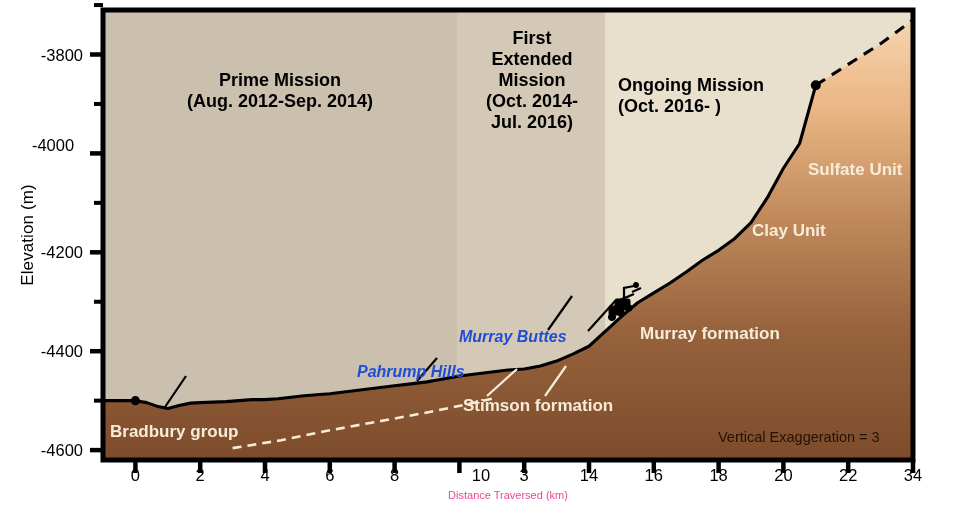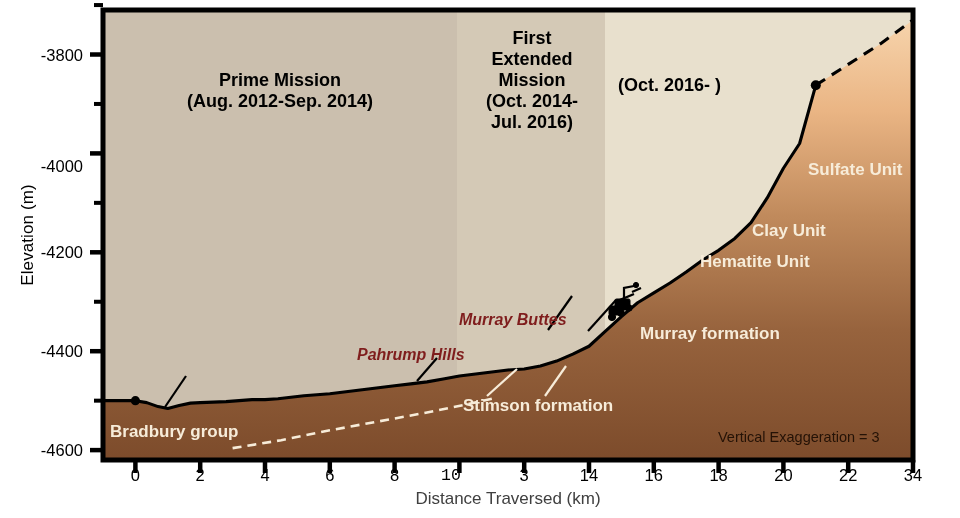--- a/index.html
+++ b/index.html
@@ -9,71 +9,71 @@
   #figure{position:absolute;left:0;top:0;width:960px;height:518px;}
 
   
   .ylabel{
     position:absolute;left:-62px;top:225px;width:180px;
     transform:rotate(-90deg);transform-origin:center center;
     text-align:center;font-size:17px;color:#000;letter-spacing:.1px;
   }
   .xlabel{
     position:absolute;left:103px;top:489px;width:810px;
-    text-align:center;font-size:17px;color:#404040;
+    text-align:center;font-size:11px;color:#ec4899;
   }
   .ytick-label{
     position:absolute;right:0;text-align:right;width:60px;
     font-size:16.5px;color:#000;transform:translateY(-50%);
   }
   .xtick-label{
     position:absolute;top:466px;text-align:center;width:40px;
     font-size:16.5px;color:#000;transform:translateX(-20px);
   }
 
   
   .band-title{
     position:absolute;text-align:center;color:#000;
     font-size:18px;font-weight:bold;line-height:1.16;
   }
   .unit-label{
     position:absolute;color:#f7ecd9;font-size:17px;font-weight:bold;
     white-space:nowrap;
   }
   .feature-label{
-    position:absolute;color:#7f1d1d;font-size:16px;font-weight:bold;
-    font-style:italic;white-space:nowrap;
+    position:absolute;color:#1d4ed8;font-size:16px;font-weight:bold;
+    font-style:italic;white-space:nowrap;margin-top:17px;
   }
   .vexag{
     position:absolute;color:#241206;font-size:14.5px;white-space:nowrap;
   }
 </style>
 </head>
 <body>
 
 <div id="figure">
 
   <div class="ylabel">Elevation (m)</div>
 
   <div class="xlabel">Distance Traversed (km)</div>
 
   <div id="ytick-labels">
       <div class="ytick-label" style="top: 54.5055px; left: 23px;">-3800</div>
-      <div class="ytick-label" style="top: 166px; left: 23px;">-4000</div>
+      <div class="ytick-label" style="top: 145px; left: 23px; text-align: center;">-4000</div>
       <div class="ytick-label" style="top: 252.308px; left: 23px;">-4200</div>
       <div class="ytick-label" style="top: 351.209px; left: 23px;">-4400</div>
       <div class="ytick-label" style="top: 450.11px; left: 23px;">-4600</div>
     </div>
   <div id="xtick-labels">
       <div class="xtick-label" style="left: 135.4px;">0</div>
       <div class="xtick-label" style="left: 200.2px;">2</div>
       <div class="xtick-label" style="left: 265px;">4</div>
       <div class="xtick-label" style="left: 329.8px;">6</div>
       <div class="xtick-label" style="left: 394.6px;">8</div>
-      <div class="xtick-label" style="left: 451px; font-family: Liberation Mono, monospace;">10</div>
+      <div class="xtick-label" style="left: 481px;">10</div>
       <div class="xtick-label" style="left: 524.2px;">3</div>
       <div class="xtick-label" style="left: 589px;">14</div>
       <div class="xtick-label" style="left: 653.8px;">16</div>
       <div class="xtick-label" style="left: 718.6px;">18</div>
       <div class="xtick-label" style="left: 783.4px;">20</div>
       <div class="xtick-label" style="left: 848.2px;">22</div>
       <div class="xtick-label" style="left: 913px;">34</div>
     </div>
 
   <svg id="plot" width="960" height="518" style="position:absolute;left:0;top:0;">
@@ -165,26 +165,26 @@
 
   <div class="band-title" style="left:462px;top:28px;width:140px;">
     <div>First</div>
     <div>Extended</div>
     <div>Mission</div>
     <div>(Oct. 2014-</div>
     <div>Jul. 2016)</div>
   </div>
 
   <div class="band-title" style="left:618px;top:75px;width:220px;text-align:left;">
+    <div>Ongoing Mission</div>
     <div>(Oct. 2016- )</div>
   </div>
 
   <div class="unit-label" style="left:808px;top:160px;">Sulfate Unit</div>
   <div class="unit-label" style="left:744px;top:221px;padding-left:8px;">Clay Unit</div>
-  <div class="unit-label" style="left:700px;top:252px;">Hematite Unit</div>
   <div class="unit-label" style="left:640px;top:324px;">Murray formation</div>
   <div class="unit-label" style="left:110px;top:422px;">Bradbury group</div>
   <div class="unit-label" style="left:463px;top:396px;">Stimson formation</div>
 
   <div class="feature-label" style="left:357px;top:346px;">Pahrump Hills</div>
   <div class="feature-label" style="left:459px;top:311px;">Murray Buttes</div>
 
   <div class="vexag" style="left:718px;top:429px;">Vertical Exaggeration = 3</div>
 
 </div>

